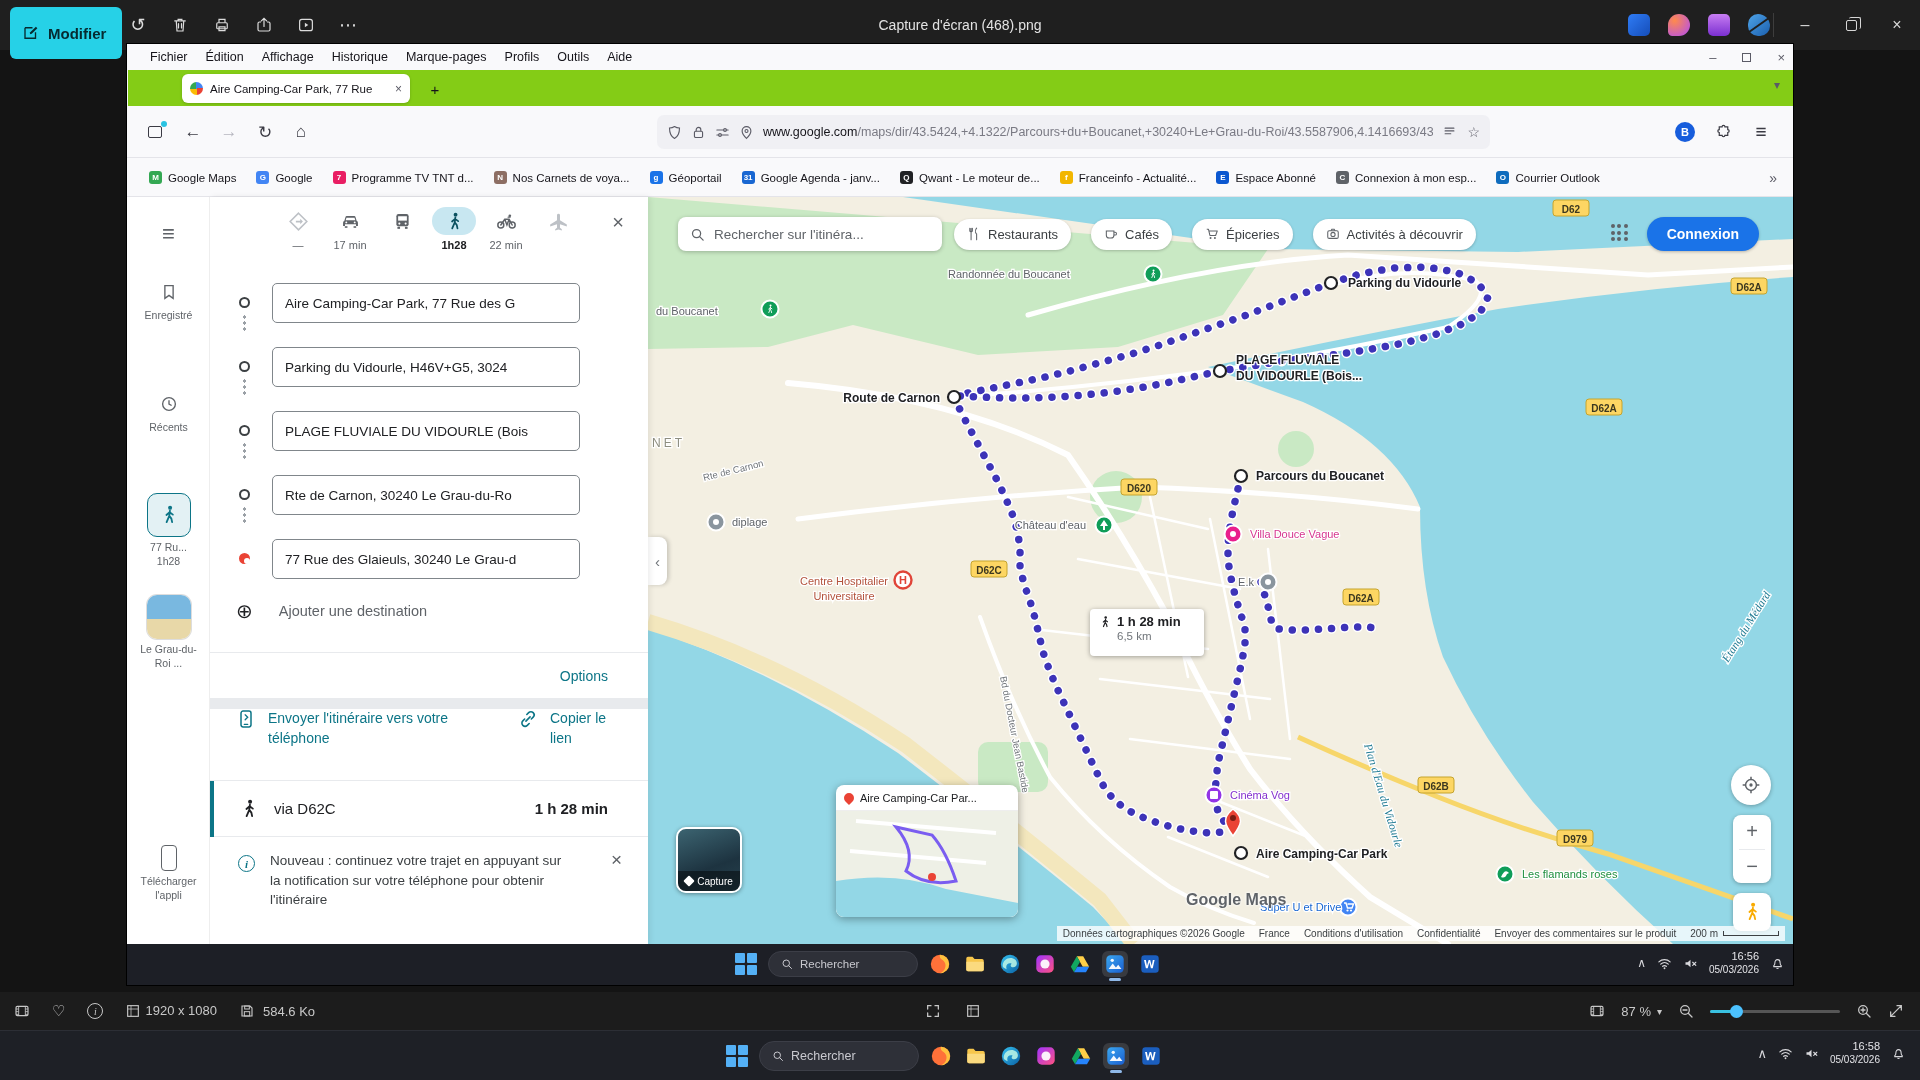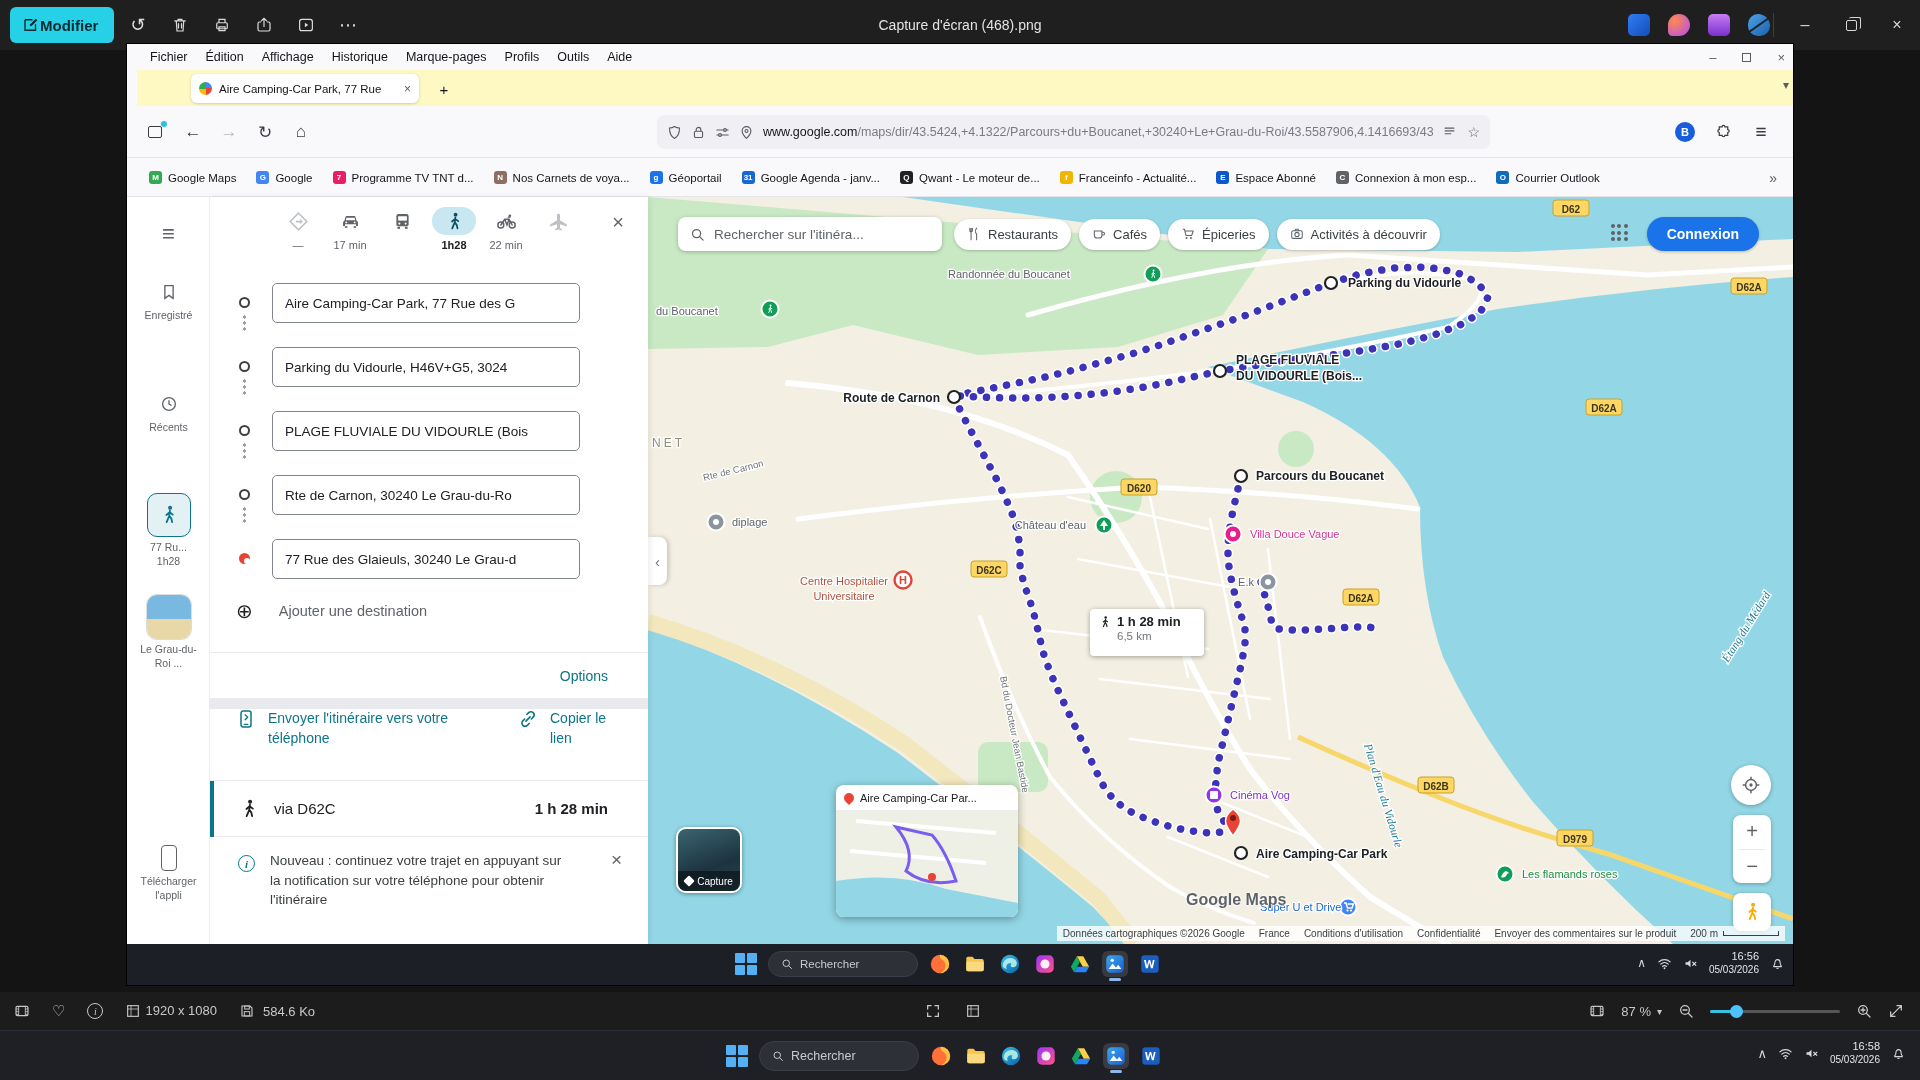--- a/index.html
+++ b/index.html
@@ -1,21 +1,21 @@
 <!DOCTYPE html>
 <html><head>
 <meta charset="utf-8">
 <style>
   html,body{margin:0;padding:0;background:#000;}
   *{box-sizing:border-box;font-family:"Liberation Sans",sans-serif;}
   .stage{position:relative;width:1920px;height:1080px;background:#141414;overflow:hidden;}
 
   
   .titlebar{position:absolute;left:0;top:0;width:1920px;height:50px;background:#1f1f1f;color:#e6e6e6;}
-  .btn-modifier{position:absolute;left:10px;top:7px;height:36px;padding:0 16px 0 12px;background:#26d1e7;color:#062a30;border:none;border-radius:6px;font-size:15px;font-weight:bold;display:flex;align-items:center;cursor:pointer;}
+  .btn-modifier{position:absolute;left:10px;top:7px;height:52px;padding:0 16px 0 12px;background:#26d1e7;color:#062a30;border:none;border-radius:6px;font-size:15px;font-weight:bold;display:flex;align-items:center;gap:8px;cursor:pointer;}
   .btn-modifier svg{width:18px;height:18px;}
   .tb-icons{position:absolute;left:128px;top:0;height:50px;display:flex;align-items:center;gap:22px;color:#dcdcdc;}
   .tb-ic{width:20px;height:20px;display:flex;align-items:center;justify-content:center;font-size:18px;}
   .tb-ic svg{width:18px;height:18px;}
   .vtitle{position:absolute;left:0;right:0;top:0;height:50px;display:flex;align-items:center;justify-content:center;font-size:14px;color:#e3e3e3;pointer-events:none;}
   .tb-right{position:absolute;right:150px;top:0;height:50px;display:flex;align-items:center;gap:18px;}
   .capp{width:22px;height:22px;border-radius:5px;}
   .capp.a1{background:linear-gradient(135deg,#2f7cf6,#154db8);}
   .capp.a2{background:radial-gradient(circle at 30% 30%,#ff8a4c,#b14bf4);border-radius:50% 50% 50% 20%;}
   .capp.a3{background:linear-gradient(180deg,#c77df2,#7a2fd0);}
@@ -29,21 +29,21 @@
 
   
   .shot{position:absolute;left:127px;top:44px;width:1666px;height:941px;background:#101010;box-shadow:0 0 0 1px #000;}
   .ff{position:absolute;left:0;top:0;width:1666px;height:900px;background:#f9f9fb;overflow:hidden;}
 
   .menubar{position:absolute;left:0;top:0;width:100%;height:26px;background:#f9f9fb;display:flex;align-items:center;padding-left:14px;gap:0;border-bottom:0;}
   .menubar .mi{font-size:12.5px;color:#15141a;padding:3px 9px;cursor:default;}
   .ffctl{position:absolute;right:8px;top:0;height:26px;display:flex;align-items:center;gap:26px;color:#5b5b66;font-size:13px;}
   .ffctl .sq{width:9px;height:9px;border:1.1px solid #5b5b66;}
 
-  .tabbar{position:absolute;left:10px;top:26px;width:100%;height:36px;background:#fef9c3;display:flex;align-items:center;}
+  .tabbar{position:absolute;left:1px;top:26px;width:100%;height:36px;background:#84cc16;display:flex;align-items:center;}
   .tab{position:absolute;left:54px;top:4px;width:228px;height:29px;background:#fff;border-radius:6px;box-shadow:0 1px 3px rgba(0,0,0,.18);display:flex;align-items:center;padding:0 8px;gap:7px;}
   .tab .favpin{width:13px;height:13px;border-radius:50%;background:conic-gradient(#4285f4 0 25%,#ea4335 0 50%,#fbbc04 0 75%,#34a853 0);}
   .tab .ttxt{font-size:11.5px;color:#15141a;white-space:nowrap;overflow:hidden;max-width:165px;}
   .tab .tx{margin-left:auto;color:#5b5b66;font-size:12px;}
   .newtab{position:absolute;left:296px;top:8px;width:22px;height:22px;display:flex;align-items:center;justify-content:center;color:#15141a;font-size:15px;}
   .alltabs{position:absolute;right:14px;top:8px;color:#5b5b66;font-size:12px;}
 
   .navbar{position:absolute;left:0;top:62px;width:100%;height:52px;background:#f9f9fb;border-bottom:1px solid #e4e4e9;}
   .nav-ic{position:absolute;top:12px;width:28px;height:28px;display:flex;align-items:center;justify-content:center;font-size:17px;color:#3b3b44;}
   .nav-ic.dis{color:#b6b6bf;}
@@ -833,21 +833,21 @@
               </g>
           </svg>
 
           <div class="map-toolbar">
             <div class="msearch">
               <svg>
                   <use href="#s-mag"></use>
                 </svg>
               <span>Rechercher sur l'itinéra...</span>
             </div>
-            <div style="display:flex;gap:8px">
+            <div style="display:flex;gap:20px">
 
             <div class="chip">
                 <svg>
                     <use href="#s-fork"></use>
                   </svg>
                 <span>Restaurants</span>
               </div>
                 <div class="chip">
                 <svg>
                     <use href="#s-cup"></use>

